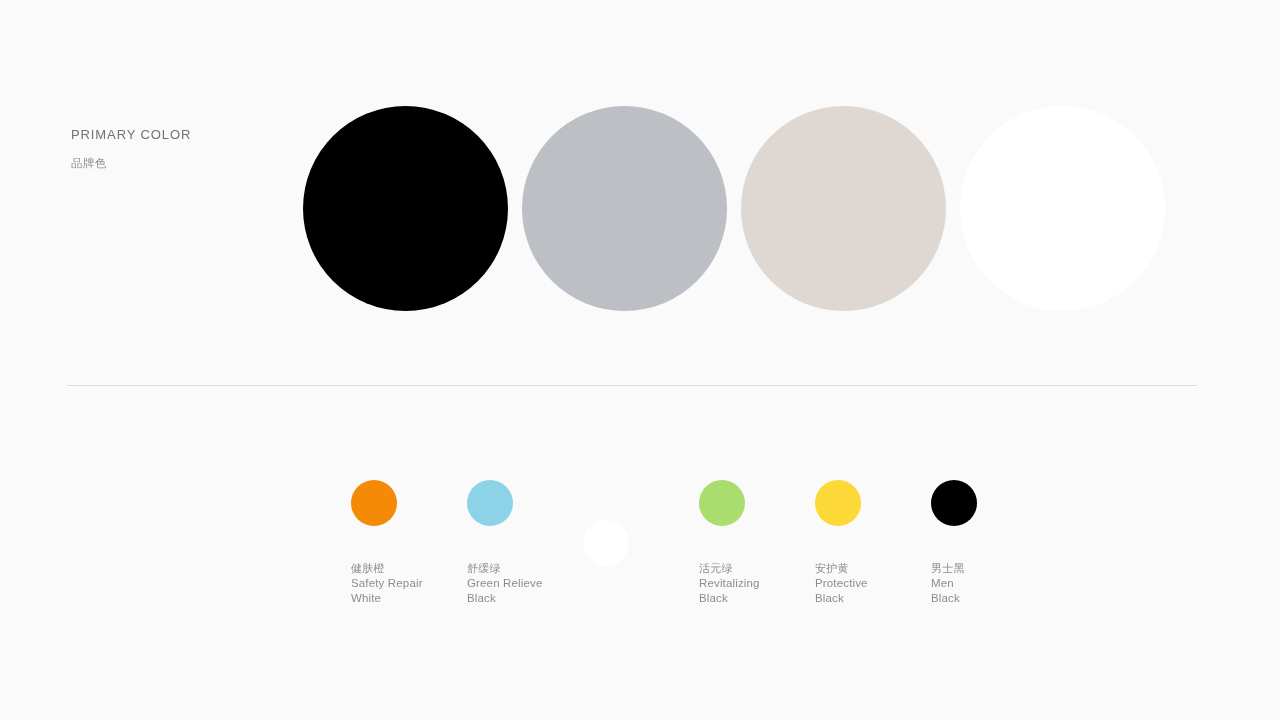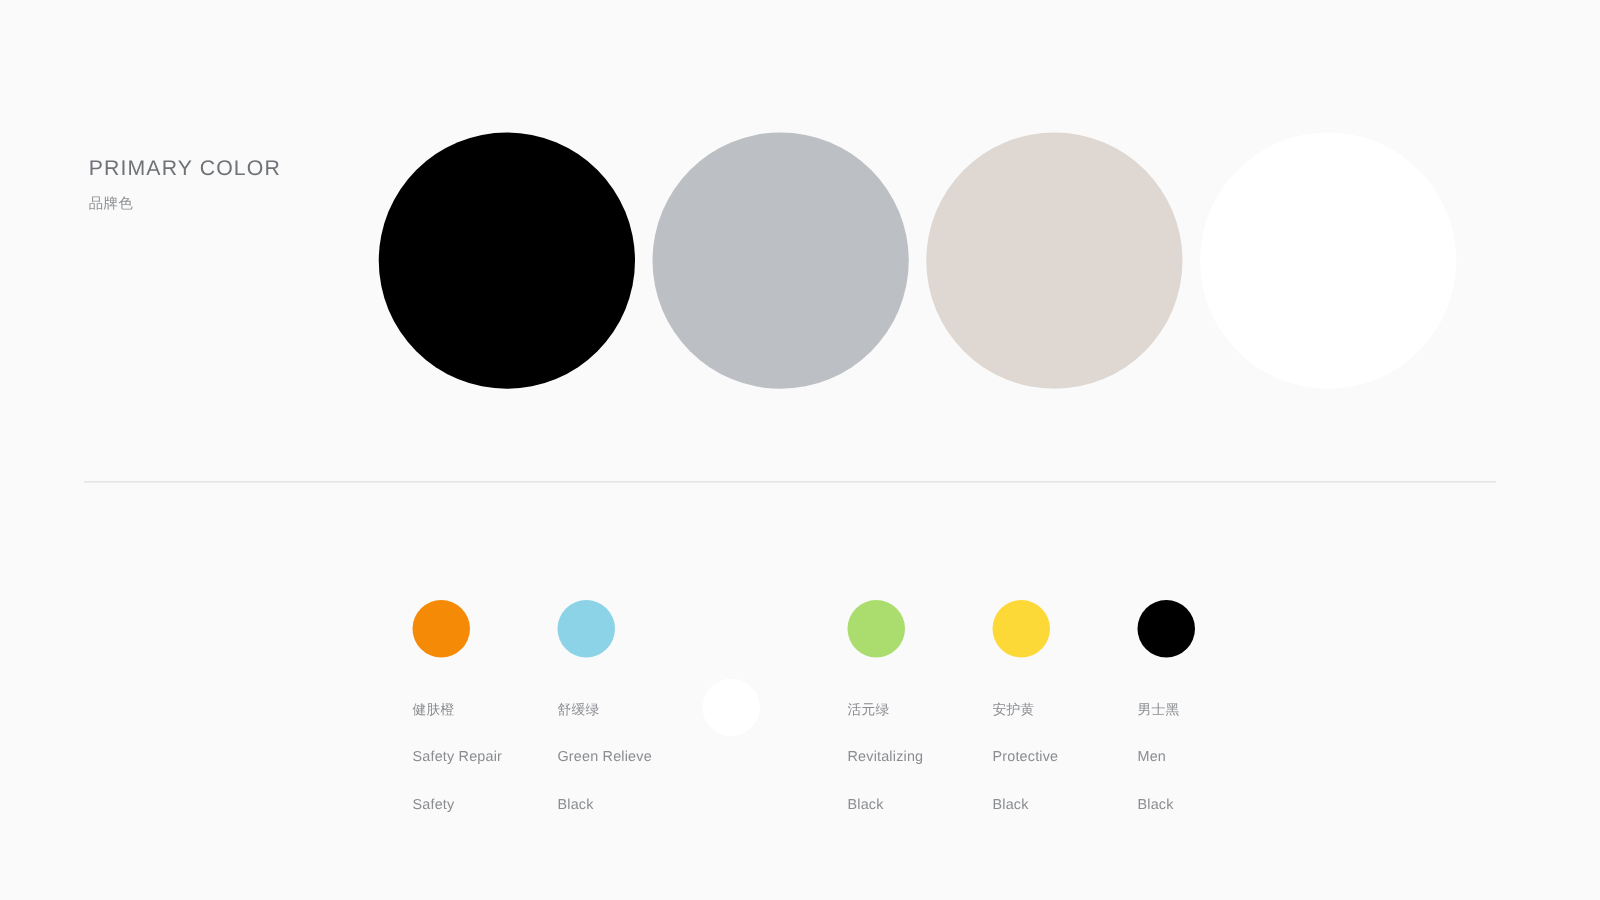--- a/index.html
+++ b/index.html
@@ -22,21 +22,21 @@
     top: 0;
     width: 1280px;
     height: 385px;
   }
 
   .section-label {
     position: absolute;
     left: 71px;
   }
   .section-label .label-en {
-    font-size: 17px;
+    font-size: 13px;
     letter-spacing: 0.9px;
     color: #6f7277;
     line-height: 18px;
     white-space: nowrap;
   }
   .section-label .label-cn {
     font-size: 11.5px;
     letter-spacing: 0.4px;
     color: #8e9094;
     line-height: 17px;
@@ -77,21 +77,21 @@
   #productline-section {
     position: absolute;
     left: 0;
     top: 385px;
     width: 1280px;
     height: 335px;
   }
 
   #productline-swatches {
     position: absolute;
-    left: 330px;
+    left: 351px;
     top: 95px;
     display: flex;
     align-items: center;
   }
   .pl-item {
     width: 116px;
     flex: 0 0 auto;
   }
   .pl-dot {
     width: 46px;
@@ -106,21 +106,20 @@
     white-space: nowrap;
   }
   .pl-caption .cap-cn {
     font-size: 11px;
     letter-spacing: 0.2px;
   }
   .pl-caption .cap-en1,
   .pl-caption .cap-en2 {
     font-size: 11.5px;
     letter-spacing: 0.15px;
-    margin-top: 23px;
   }
 </style>
 </head>
 <body>
 
 <div id="primary-section">
 
   <div class="section-label" id="primary-label">
     <div class="label-en">PRIMARY COLOR</div>
     <div class="label-cn">品牌色</div>
@@ -138,21 +137,21 @@
 <div id="divider"></div>
 
 <div id="productline-section">
 
   <div id="productline-swatches">
       <div class="pl-item">
         <div class="pl-dot" style="background: rgb(245, 138, 7);"></div>
         <div class="pl-caption">
           <div class="cap-cn">健肤橙</div>
           <div class="cap-en1">Safety Repair</div>
-          <div class="cap-en2">Safety</div>
+          <div class="cap-en2">White</div>
         </div>
       </div>
       <div class="pl-item">
         <div class="pl-dot" style="background: rgb(140, 211, 232);"></div>
         <div class="pl-caption">
           <div class="cap-cn">舒缓绿</div>
           <div class="cap-en1">Green Relieve</div>
           <div class="cap-en2">Black</div>
         </div>
       </div>

